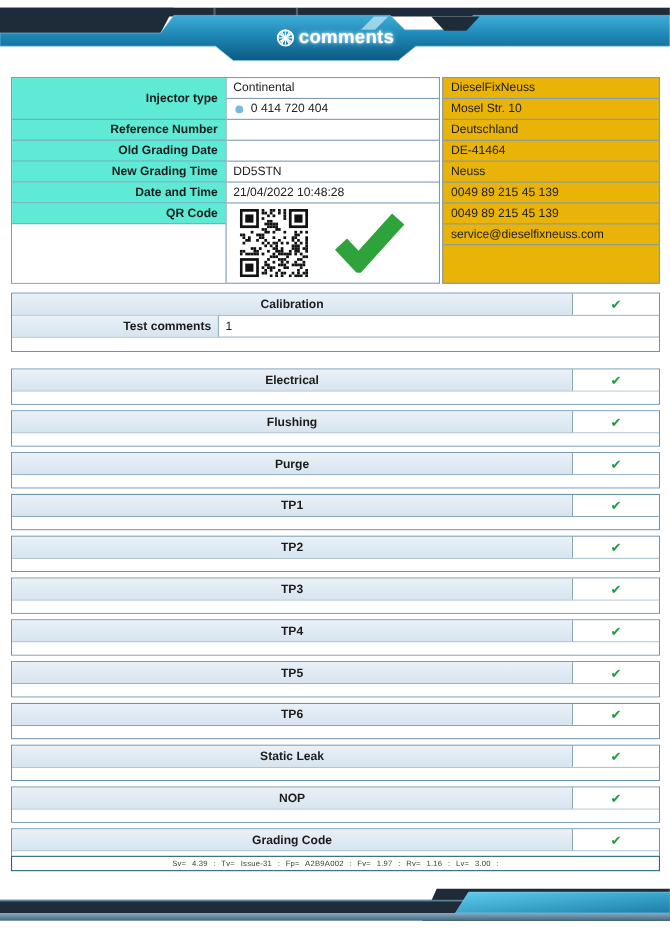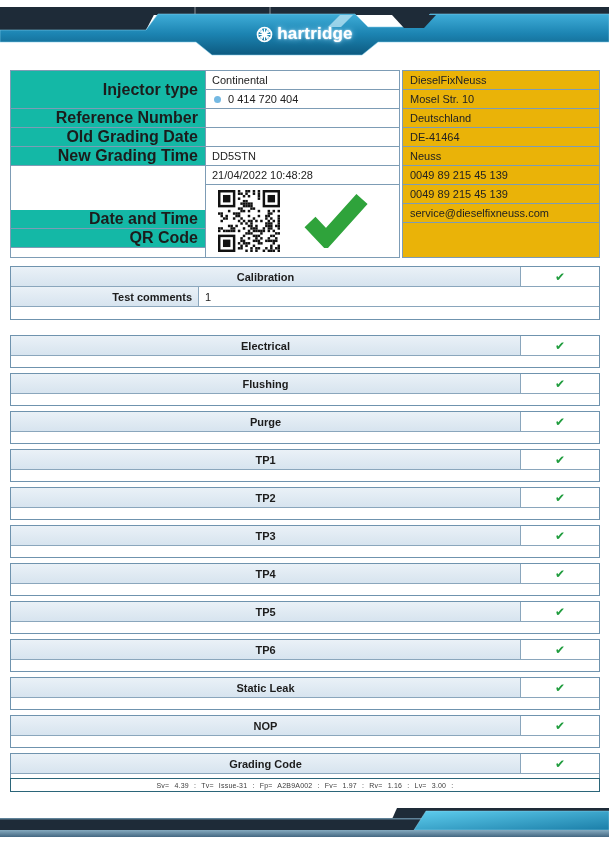--- a/index.html
+++ b/index.html
@@ -15,21 +15,21 @@
   .logo-text{color:#fff;font-size:17px;font-weight:bold;letter-spacing:.2px;
              text-shadow:0 0 6px rgba(150,220,255,.95),0 0 2px #fff;}
 
   
   .info-area{position:absolute;left:10px;top:70px;width:590px;height:188px;display:flex;}
   .left-table{width:390px;border:1px solid #7d9cb5;display:flex;box-sizing:border-box;background:#fff;}
   .labels-col{width:194px;display:flex;flex-direction:column;}
   .values-col{flex:1;border-left:1px solid #7d9cb5;display:flex;flex-direction:column;}
   .right-table{margin-left:2px;flex:1;border:1px solid #7d9cb5;display:flex;flex-direction:column;
                box-sizing:border-box;background:#eab308;}
-  .label-cell{background:#14b8a6;border-bottom:1px solid #7d9cb5;font-weight:bold;font-size:16px;
+  .label-cell{background:#5eead4;border-bottom:1px solid #7d9cb5;font-weight:bold;font-size:11px;
               color:#1c1c1c;display:flex;align-items:center;justify-content:flex-end;
               padding-right:7px;box-sizing:border-box;}
   .label-filler{flex:1;background:#fff;}
   .value-cell{height:19px;border-bottom:1px solid #7d9cb5;font-size:11px;color:#222;
               display:flex;align-items:center;padding-left:6px;box-sizing:border-box;}
   .right-table .value-cell{padding-left:7px;}
   .cell-filler{flex:1;}
   .dot{width:7px;height:7px;border-radius:50%;background:#74b9e3;display:inline-block;
        margin:0 7px 0 2px;flex:0 0 auto;}
   .qr-cell{flex:1;display:flex;align-items:flex-start;padding:5px 0 0 12px;gap:22px;box-sizing:border-box;}
@@ -89,31 +89,31 @@
         <line x1="2.5" y1="8.5" x2="14.5" y2="8.5"></line>
         <line x1="4.3" y1="4.3" x2="12.7" y2="12.7"></line>
         <line x1="12.7" y1="4.3" x2="4.3" y2="12.7"></line>
         <line x1="5.2" y1="3.1" x2="11.8" y2="13.9"></line>
         <line x1="11.8" y1="3.1" x2="5.2" y2="13.9"></line>
         <line x1="3.1" y1="5.2" x2="13.9" y2="11.8"></line>
         <line x1="3.1" y1="11.8" x2="13.9" y2="5.2"></line>
       </g>
       <circle cx="8.5" cy="8.5" r="1.6" fill="#fff"></circle>
     </svg>
-    <span class="logo-text">hartridge</span>
+    <span class="logo-text">comments</span>
   </div>
 
   <div class="info-area">
     <div class="left-table">
       <div class="labels-col" id="info-labels">
           <div class="label-cell" style="height: 38px;">Injector type</div>
           <div class="label-cell" style="height: 19px;">Reference Number</div>
           <div class="label-cell" style="height: 19px;">Old Grading Date</div>
           <div class="label-cell" style="height: 19px;">New Grading Time</div>
-          <div class="label-cell" style="height: 19px; margin-top: 44px;">Date and Time</div>
+          <div class="label-cell" style="height: 19px;">Date and Time</div>
           <div class="label-cell" style="height: 19px;">QR Code</div>
           <div class="label-filler"></div>
         </div>
       <div class="values-col" id="info-values">
         <div class="value-cell">
             <span>Continental</span>
           </div>
           <div class="value-cell">
             <span class="dot"></span>
             <span>0 414 720 404</span>

